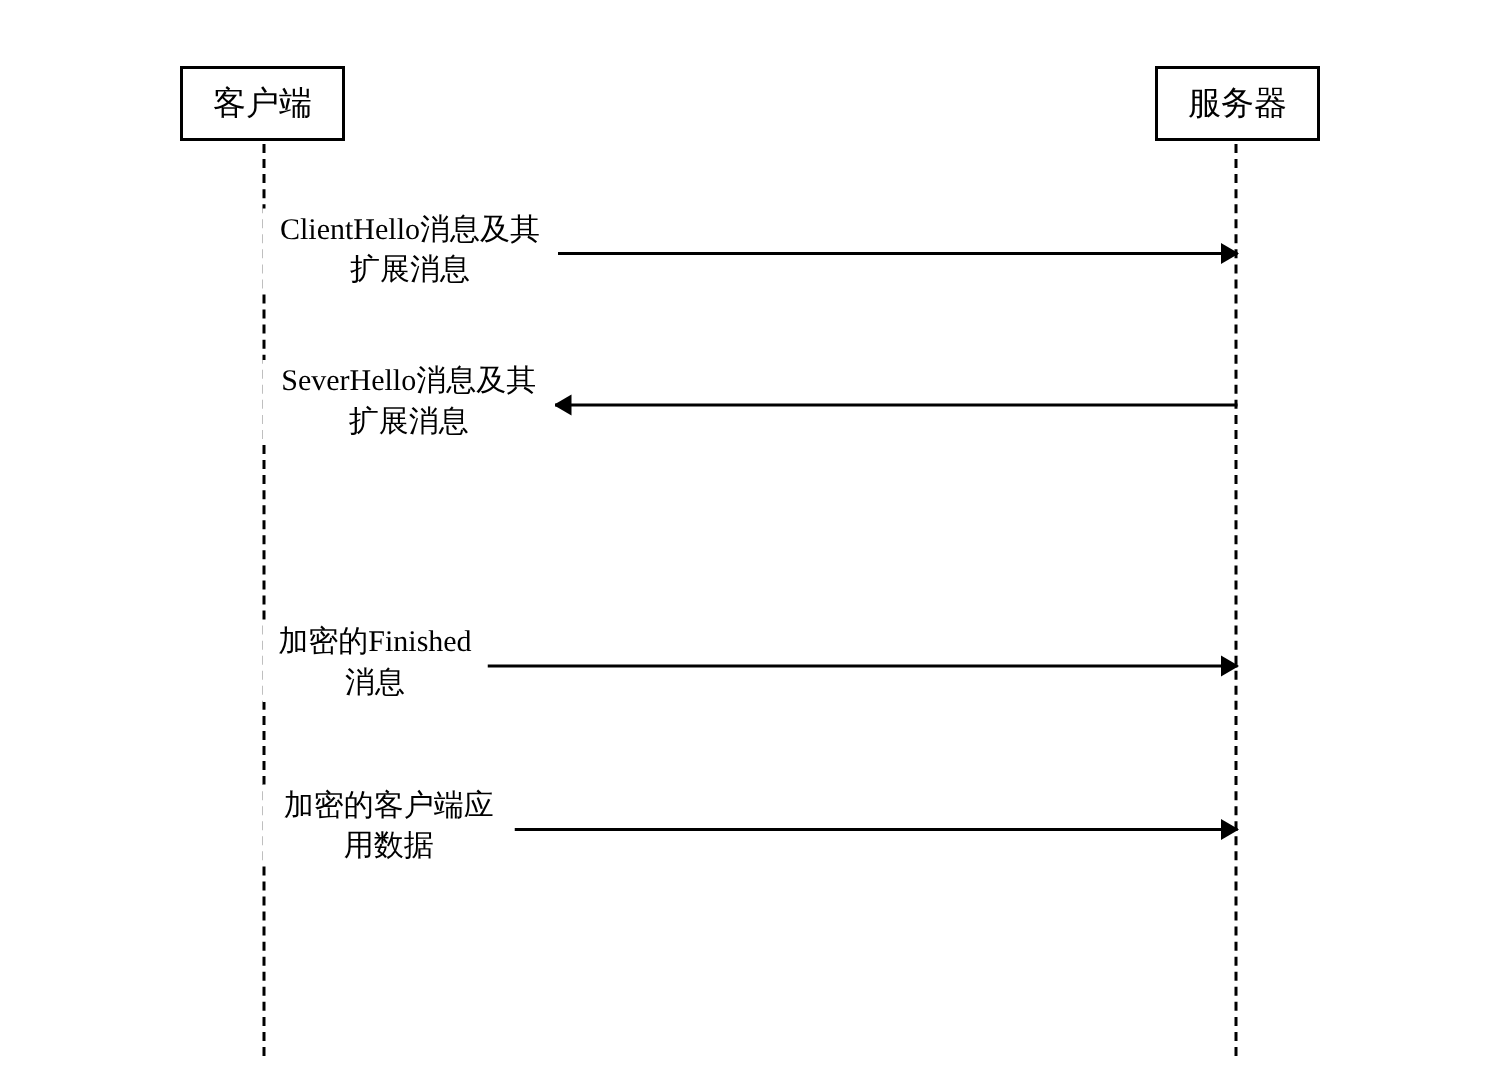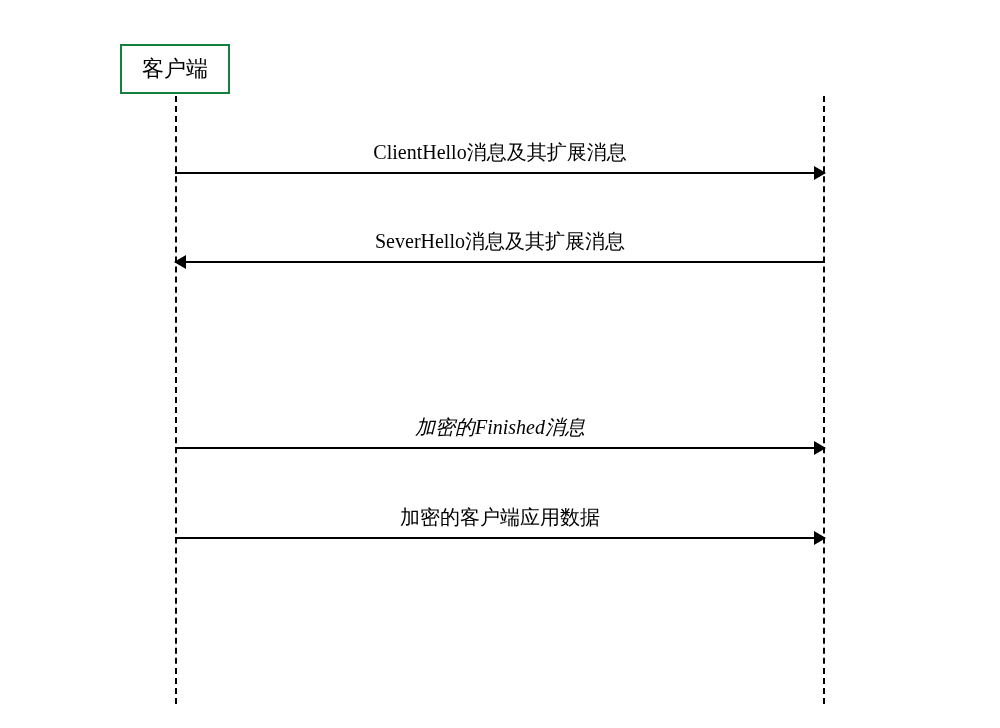--- a/index.html
+++ b/index.html
@@ -22,21 +22,21 @@
     .diagram-container {
       position: relative;
       width: 820px;
       height: 680px;
       background: #ffffff;
     }
 
     .actor-box {
       position: absolute;
       top: 20px;
-      border: 2px solid #15803d;
+      border: 2px solid #000000;
       padding: 8px 20px;
       font-size: 22px;
       font-weight: normal;
       background: #fff;
       text-align: center;
       min-width: 90px;
     }
 
     .actor-left {
       left: 30px;
@@ -62,21 +62,21 @@
     .lifeline-right {
       right: 85px;
     }
 
     
     .message-row {
       position: absolute;
       left: 85px;
       right: 85px;
       display: flex;
-      flex-direction: column;
+      flex-direction: row;
       align-items: center;
     }
 
     .message-label {
       font-size: 20px;
       color: #000;
       text-align: center;
       margin-bottom: 6px;
       background: #fff;
       padding: 0 10px;
@@ -119,33 +119,36 @@
   </style>
 </head>
 <body>
 
 <div class="diagram-container">
 
   <div class="actor-box actor-left">
     <span>客户端</span>
   </div>
 
+  <div class="actor-box actor-right">
+    <span>服务器</span>
+  </div>
 
   <div class="lifeline lifeline-left"></div>
   <div class="lifeline lifeline-right"></div>
 
 <div class="message-row" style="top: 115px;">
       <div class="message-label">ClientHello消息及其扩展消息</div>
       <div class="arrow-line arrow-right"></div>
     </div>
-    <div class="message-row" style="top: 204px;">
+    <div class="message-row" style="top: 216px;">
       <div class="message-label">SeverHello消息及其扩展消息</div>
       <div class="arrow-line arrow-left"></div>
     </div>
-    <div class="message-row" style="top: 390px; font-style: italic;">
+    <div class="message-row" style="top: 390px;">
       <div class="message-label">加密的Finished消息</div>
       <div class="arrow-line arrow-right"></div>
     </div>
-    <div class="message-row" style="top: 480px;">
+    <div class="message-row" style="top: 499px;">
       <div class="message-label">加密的客户端应用数据</div>
       <div class="arrow-line arrow-right"></div>
     </div>
   </div>
 
 </body></html>

